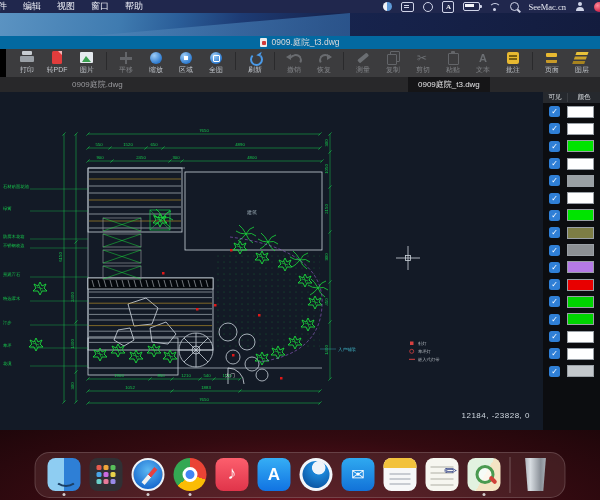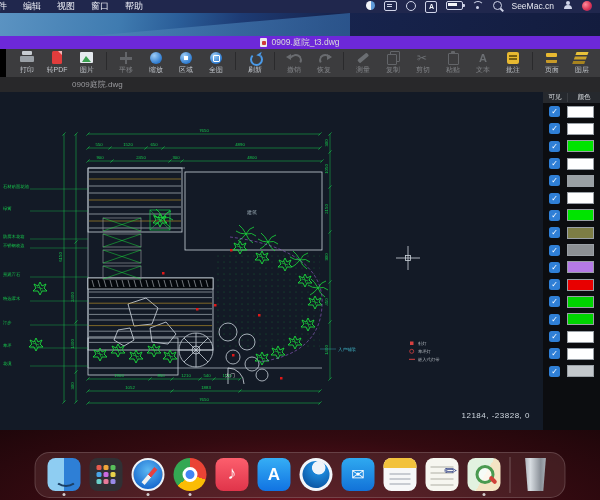--- a/index.html
+++ b/index.html
@@ -4,21 +4,21 @@
 <style>
   html,body{margin:0;padding:0;background:#000;}
   .screen{position:relative;width:600px;height:500px;overflow:hidden;
           font-family:"Liberation Sans",sans-serif;-webkit-font-smoothing:antialiased;}
 
   
   .menubar{position:absolute;left:0;top:0;width:600px;height:13px;background:#20274d;
            display:flex;align-items:center;color:#eef0f8;font-size:9px;z-index:30;}
   .menus{display:flex;gap:16px;margin-left:-11px;white-space:nowrap;}
   .menu-item{cursor:default;}
-  .mb-status{margin-left:auto;display:flex;align-items:flex-start;gap:9px;padding-right:12px;}
+  .mb-status{margin-left:auto;display:flex;align-items:center;gap:9px;padding-right:0;font-family:Liberation Serif, serif;}
   .mi{position:relative;display:inline-block;}
   .ic-cc{width:9px;height:9px;border-radius:50%;background:linear-gradient(90deg,#f2f4f8 50%,#5e9ad8 50%);}
   .ic-mirror{width:11px;height:8px;border:1px solid #cfd4e8;border-radius:2px;}
   .ic-mirror::after{content:"";position:absolute;left:2px;top:2px;width:5px;height:1px;background:#cfd4e8;box-shadow:0 2px 0 #cfd4e8;}
   .ic-ring{width:8px;height:8px;border:1.4px solid #cfd4e8;border-radius:50%;}
   .ic-inputA{width:10px;height:10px;border:1px solid #cfd4e8;border-radius:2px;color:#f2f4f8;
              font-size:7px;line-height:10px;text-align:center;font-weight:bold;}
   .ic-batt{width:15px;height:7px;border:1px solid #cfd4e8;border-radius:2px;}
   .ic-batt::before{content:"";position:absolute;left:1px;top:1px;width:9px;height:3px;background:#f2f4f8;}
   .ic-batt::after{content:"";position:absolute;right:-3px;top:2px;width:2px;height:3px;background:#cfd4e8;border-radius:0 1px 1px 0;}
@@ -34,21 +34,21 @@
   .ic-user::after{content:"";position:absolute;left:1px;top:4.5px;width:8px;height:4px;border-radius:4px 4px 0 0;background:#cfd4e8;}
   .ic-siri{width:10px;height:10px;border-radius:50%;background:radial-gradient(circle at 35% 35%,#ff8a9a,#d83050 60%,#6a2a8a);margin-right:-4px;}
 
   
   .wallstrip{position:absolute;left:0;top:13px;width:600px;height:23px;
     background:linear-gradient(100deg,#5b93c2 0%,#3f7bb0 20%,#2a5d98 30%,#1d3b74 40%,#17244e 55%,#131c3e 100%);}
   .wallstrip .tri{position:absolute;left:90px;top:0;width:260px;height:23px;
     background:linear-gradient(100deg,#4f86b8,#2f5f9a);clip-path:polygon(0 100%,100% 0,100% 100%);opacity:.8;}
 
   
-  .titlebar{position:absolute;left:0;top:36px;width:600px;height:13px;background:#6d28d9;
+  .titlebar{position:absolute;left:0;top:36px;width:600px;height:13px;background:#0369a1;
             display:flex;align-items:center;justify-content:center;color:#d8d8da;font-size:8.5px;z-index:20;}
   .doc-ic{position:relative;width:7px;height:9px;background:#ececec;border-radius:1px;margin-right:4px;}
   .doc-ic::after{content:"";position:absolute;left:1.5px;top:3px;width:4px;height:4px;background:#d03a3a;border-radius:1px;}
 
   
   .toolbar{position:absolute;left:6px;top:49px;width:600px;height:28px;background:#3c3c3e;
            display:flex;align-items:flex-start;padding:2px 0 0 6px;box-sizing:border-box;z-index:20;}
   .tb-item{width:30px;text-align:center;cursor:pointer;flex:0 0 auto;}
   .tb-item.dim{opacity:.5;}
   .tb-label{font-size:7.5px;color:#c2c6cc;margin-top:0px;white-space:nowrap;transform:scale(.92);}
@@ -262,20 +262,21 @@
       <div class="tb-item">
         <span class="ico ic-layers"></span>
         <div class="tb-label">图层</div>
       </div>
     </div>
 
   <div class="mainrow">
     <div class="leftcol">
       <div class="tabbar">
         <div class="tab inactive">0909庭院.dwg</div>
+        <div class="tab active">0909庭院_t3.dwg</div>
       </div>
       <div class="canvas">
         <svg id="plan" width="543" height="338" viewBox="0 0 543 338">
           <defs>
             <pattern id="gdots" width="6" height="6" patternUnits="userSpaceOnUse">
               <circle cx="2" cy="2" r="0.55" fill="#1a8c3c"></circle>
             </pattern>
             <g id="bush">
               <path d="M0,-6 L2,-2 L6,-4 L4,0 L7,3 L2,3 L0,7 L-2,3 L-7,3 L-4,0 L-6,-4 L-2,-2 Z" fill="none" stroke="#1bdc3c" stroke-width="0.9"></path>
               <path d="M-3,-1 L3,1 M-1,-3 L1,3" stroke="#1bdc3c" stroke-width="0.6"></path>

